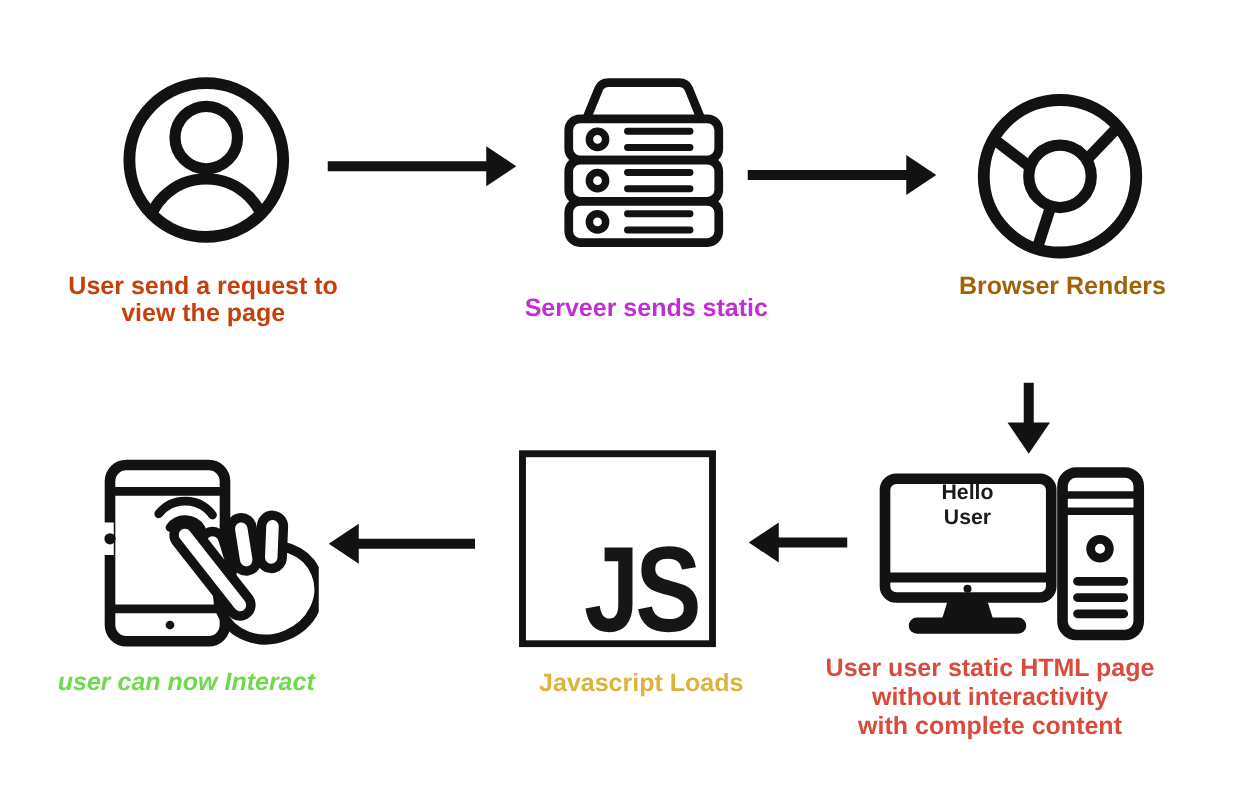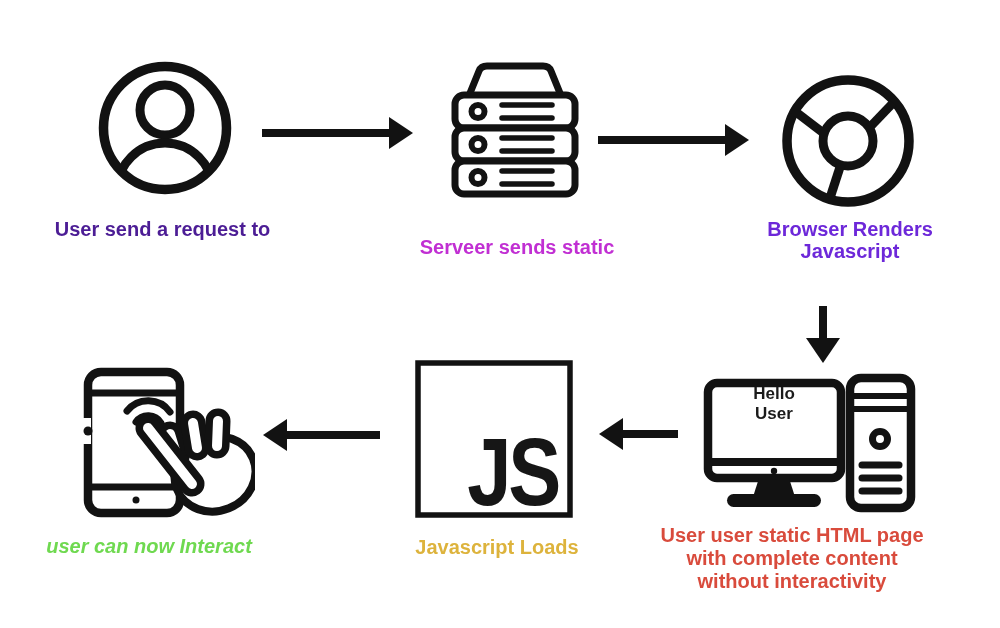--- a/index.html
+++ b/index.html
@@ -74,31 +74,31 @@
   <svg class="abs" style="left:778px;top:71px" width="140" height="142" viewBox="0 0 140 142">
     <circle cx="70" cy="70" r="61" fill="none" stroke="#121212" stroke-width="9.5"></circle>
     <circle cx="70" cy="70" r="25" fill="none" stroke="#121212" stroke-width="9"></circle>
     <g stroke="#121212" stroke-width="9" stroke-linecap="butt">
       <line x1="14" y1="38" x2="48" y2="64"></line>
       <line x1="63" y1="93" x2="52" y2="127"></line>
       <line x1="92" y1="56" x2="115" y2="32"></line>
     </g>
   </svg>
 
-  <div class="caption" style="left: 35px; top: 218px; width: 255px; color: #4c1d95;">
+  <div class="caption" style="left: 35px; top: 218px; width: 255px; color: #c2410c;">
     <span class="cl">User send a request to</span>
+    <span class="cl">view the page</span>
   </div>
 
   <div class="caption" style="left: 392px; top: 236px; width: 250px; color: rgb(193, 47, 211);">
     <span class="cl">Serveer sends static</span>
   </div>
 
-  <div class="caption" style="left: 725px; top: 218px; width: 250px; color: #6d28d9;">
+  <div class="caption" style="left: 725px; top: 218px; width: 250px; color: #a16207;">
     <span class="cl">Browser Renders</span>
-    <span class="cl">Javascript</span>
   </div>
 
   <svg class="abs" style="left:805px;top:306px" width="36" height="58" viewBox="0 0 36 58">
     <rect x="14" y="0" width="8" height="34" fill="#121212"></rect>
     <polygon points="1,32 35,32 18,57" fill="#121212"></polygon>
   </svg>
 
   <svg class="abs" style="left:80px;top:362px" width="175" height="162" viewBox="0 0 175 162">
     <rect x="8" y="10" width="92" height="141" rx="13" fill="#fff" stroke="#121212" stroke-width="8.5"></rect>
     <line x1="8" y1="31" x2="100" y2="31" stroke="#121212" stroke-width="7"></line>
@@ -163,23 +163,23 @@
   </svg>
   <div class="screen-text" style="left:710px;top:384px;width:128px">
     <span class="cl">Hello</span>
     <span class="cl">User</span>
   </div>
 
   <div class="caption" style="left: 23px; top: 535px; width: 252px; color: rgb(111, 217, 80); font-style: italic;">
     <span class="cl">user can now Interact</span>
   </div>
 
-  <div class="caption" style="left: 372px; top: 536px; width: 250px; color: rgb(221, 179, 60);">
+  <div class="caption" style="left: 388px; top: 536px; width: 250px; color: rgb(221, 179, 60);">
     <span class="cl">Javascript Loads</span>
   </div>
 
   <div class="caption red" style="left: 638px; top: 524px; width: 308px; color: rgb(217, 75, 60);">
     <span class="cl">User user static HTML page</span>
+    <span class="cl">without interactivity</span>
     <span class="cl">with complete content</span>
-    <span class="cl">without interactivity</span>
   </div>
 
 </div>
 
 </body></html>

